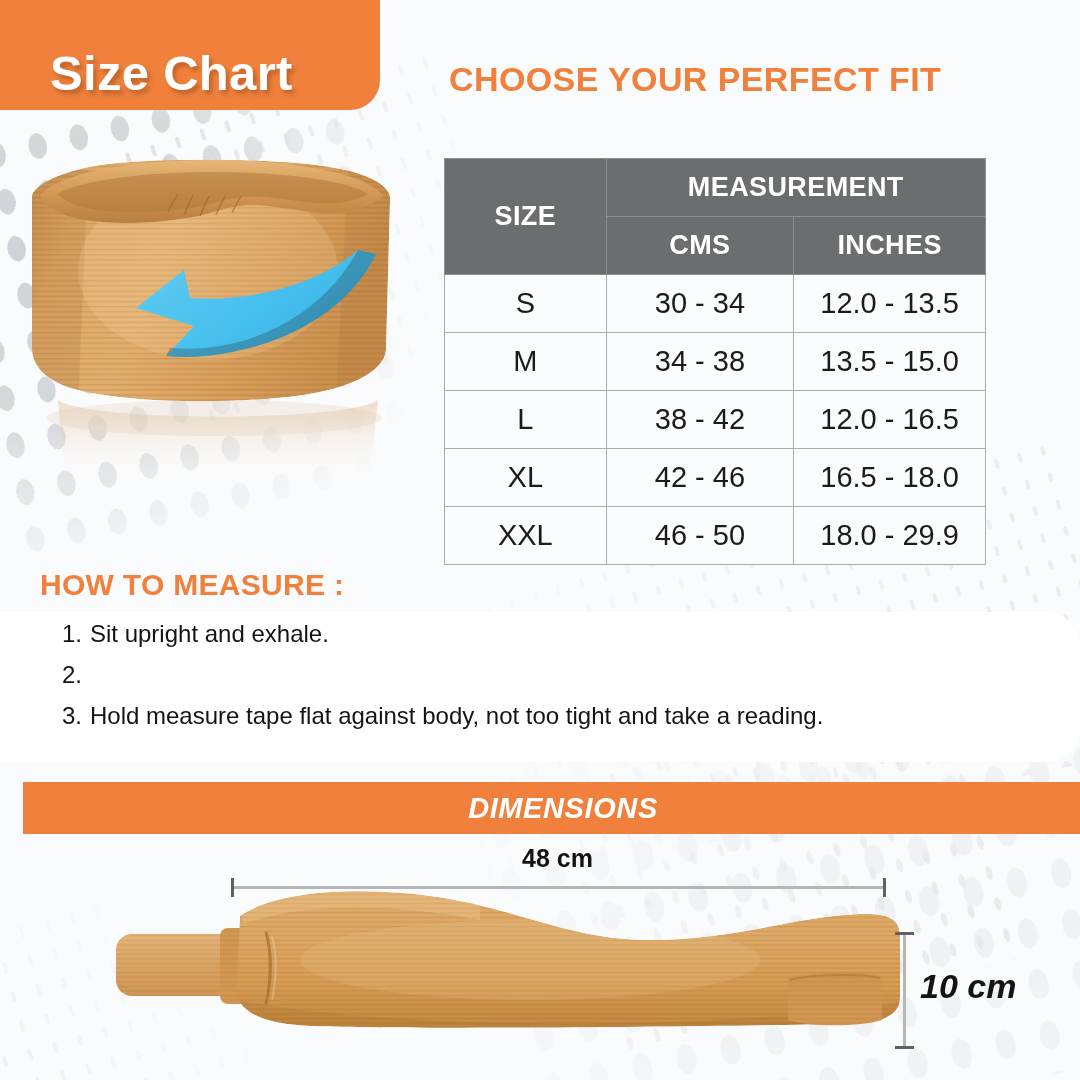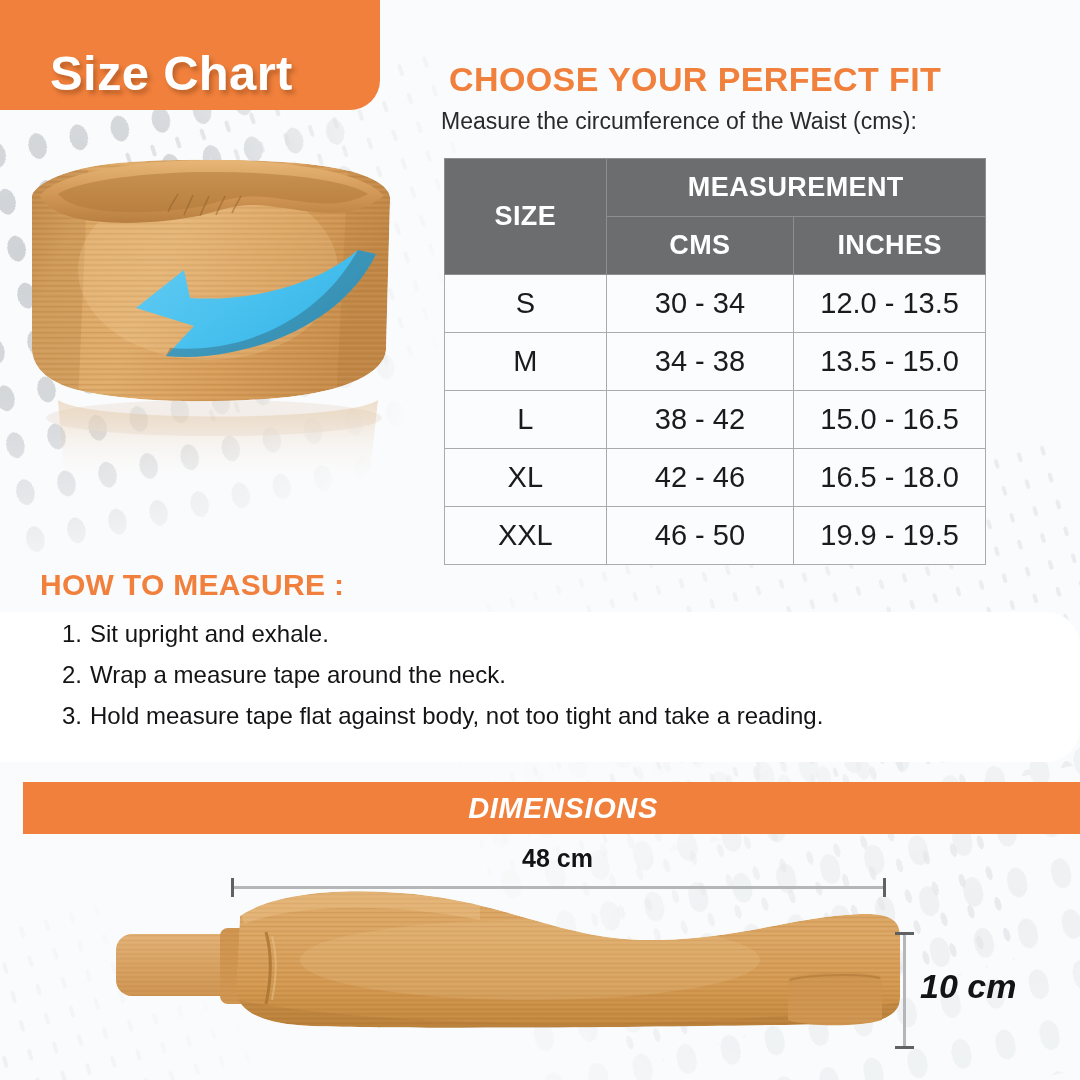--- a/index.html
+++ b/index.html
@@ -278,21 +278,20 @@
   <div class="dots dots-bandtop"></div>
   <div class="dots dots-br"></div>
   <div class="dots dots-brs"></div>
   <div class="dots dots-bl"></div>
 
   <div class="title-tab">
     <div class="title-text">Size Chart</div>
   </div>
 
   <div class="headline">CHOOSE YOUR PERFECT FIT</div>
-  <div class="subline">Measure the circumference of the Waist (cms):</div>
 
   <svg class="collar-top" width="400" height="330" viewBox="0 0 400 330">
     <defs>
       <linearGradient id="tanBody" x1="0" y1="0" x2="1" y2="0.3">
         <stop offset="0%" stop-color="#c98f4e"></stop>
         <stop offset="18%" stop-color="#dda866"></stop>
         <stop offset="45%" stop-color="#e0ad6d"></stop>
         <stop offset="72%" stop-color="#d79d5a"></stop>
         <stop offset="100%" stop-color="#c78d4b"></stop>
       </linearGradient>
@@ -377,45 +376,44 @@
         <td>12.0 - 13.5</td>
       </tr>
       <tr>
         <td>M</td>
         <td>34 - 38</td>
         <td>13.5 - 15.0</td>
       </tr>
       <tr>
         <td>L</td>
         <td>38 - 42</td>
-        <td>15.0 - 16.5</td>
+        <td>12.0 - 16.5</td>
       </tr>
       <tr>
         <td>XL</td>
         <td>42 - 46</td>
         <td>16.5 - 18.0</td>
       </tr>
       <tr>
         <td>XXL</td>
         <td>46 - 50</td>
-        <td>19.9 - 19.5</td>
+        <td>18.0 - 29.9</td>
       </tr>
     </tbody>
   </table>
 
   <div class="howto-title">HOW TO MEASURE :</div>
   <div class="howto-card"></div>
   <div class="howto-list">
     <div class="howto-item">
       <span class="howto-num">1.</span>
       <span>Sit upright and exhale.</span>
     </div>
     <div class="howto-item">
       <span class="howto-num">2.</span>
-      <span>Wrap a measure tape around the neck.</span>
     </div>
     <div class="howto-item">
       <span class="howto-num">3.</span>
       <span>Hold measure tape flat against body, not too tight and take a reading.</span>
     </div>
   </div>
 
   <div class="dim-band">
     <span>DIMENSIONS</span>
   </div>

